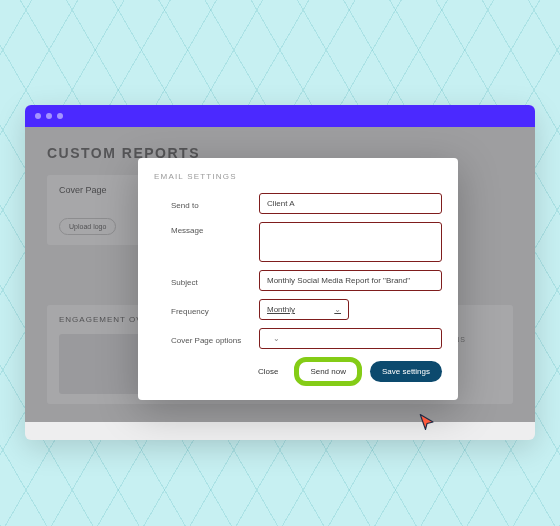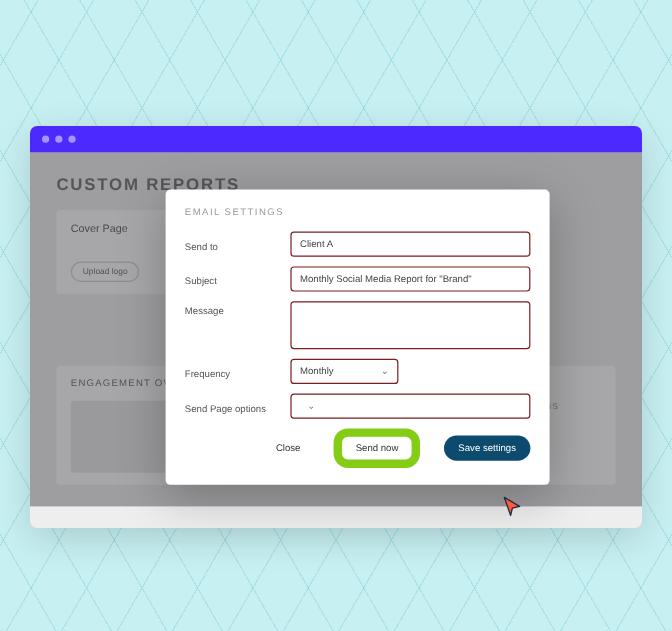--- a/index.html
+++ b/index.html
@@ -85,47 +85,48 @@
   .field-row {
     display: flex; align-items: center;
     margin-bottom: 8px;
     gap: 10px;
   }
   .field-row.top { align-items: flex-start; }
   .field-label {
     width: 78px; flex-shrink: 0;
     font-size: 8px; color: #555;
     padding-top: 4px;
+    margin-left: 17px;
   }
   .input {
     flex: 1;
     border: 1px solid #7f1d1d;
     border-radius: 3px;
     font-size: 8px; color: #444;
     padding: 5px 7px;
     background: #fff;
     min-height: 10px;
     display: flex; align-items: center;
     justify-content: space-between;
   }
   .input.textarea { height: 40px; align-items: flex-start; }
-  .input.select { width: 90px; flex: none; }
+  .input.select { width: 90px; flex: none; text-decoration: underline; }
   .input .chev { font-size: 8px; color: #888; margin-left: 6px; }
 
   .modal-footer {
     display: flex; justify-content: flex-end; align-items: center;
-    gap: 20px; margin-top: 6px;
+    gap: 8px; margin-top: 6px;
   }
   .btn-text {
     font-size: 8px; color: #333; padding: 5px 8px;
     background: none; border: none;
   }
   .btn-outline {
     font-size: 8px; color: #333;
-    border: 7px solid #84cc16; border-radius: 12px;
+    border: 5px solid #84cc16; border-radius: 12px;
     background: #fff; padding: 5px 11px;
   }
   .btn-primary {
     font-size: 8px; color: #fff;
     background: #0c4a6e; border: none;
     border-radius: 12px; padding: 6px 12px;
   }
 
   .cursor {
     position: absolute;
@@ -181,44 +182,44 @@
   <div class="modal">
     <div class="modal-title">EMAIL SETTINGS</div>
 
     <div class="field-row">
       <div class="field-label">Send to</div>
       <div class="input">
         <span>Client A</span>
       </div>
     </div>
 
-    <div class="field-row">
-      <div class="field-label">Subject</div>
-      <div class="input">
-        <span>Monthly Social Media Report for "Brand"</span>
-      </div>
-    </div>
-
     <div class="field-row top">
       <div class="field-label">Message</div>
       <div class="input textarea">
         <span></span>
       </div>
     </div>
 
     <div class="field-row">
+      <div class="field-label">Subject</div>
+      <div class="input">
+        <span>Monthly Social Media Report for "Brand"</span>
+      </div>
+    </div>
+
+    <div class="field-row">
       <div class="field-label">Frequency</div>
       <div class="input select">
         <span>Monthly</span>
         <span class="chev">⌄</span>
       </div>
     </div>
 
     <div class="field-row">
-      <div class="field-label">Send Page options</div>
+      <div class="field-label">Cover Page options</div>
       <div class="input">
         <span class="chev">⌄</span>
       </div>
     </div>
 
     <div class="modal-footer">
       <span class="btn-text">Close</span>
       <span class="btn-outline">Send now</span>
       <span class="btn-primary">Save settings</span>
     </div>

